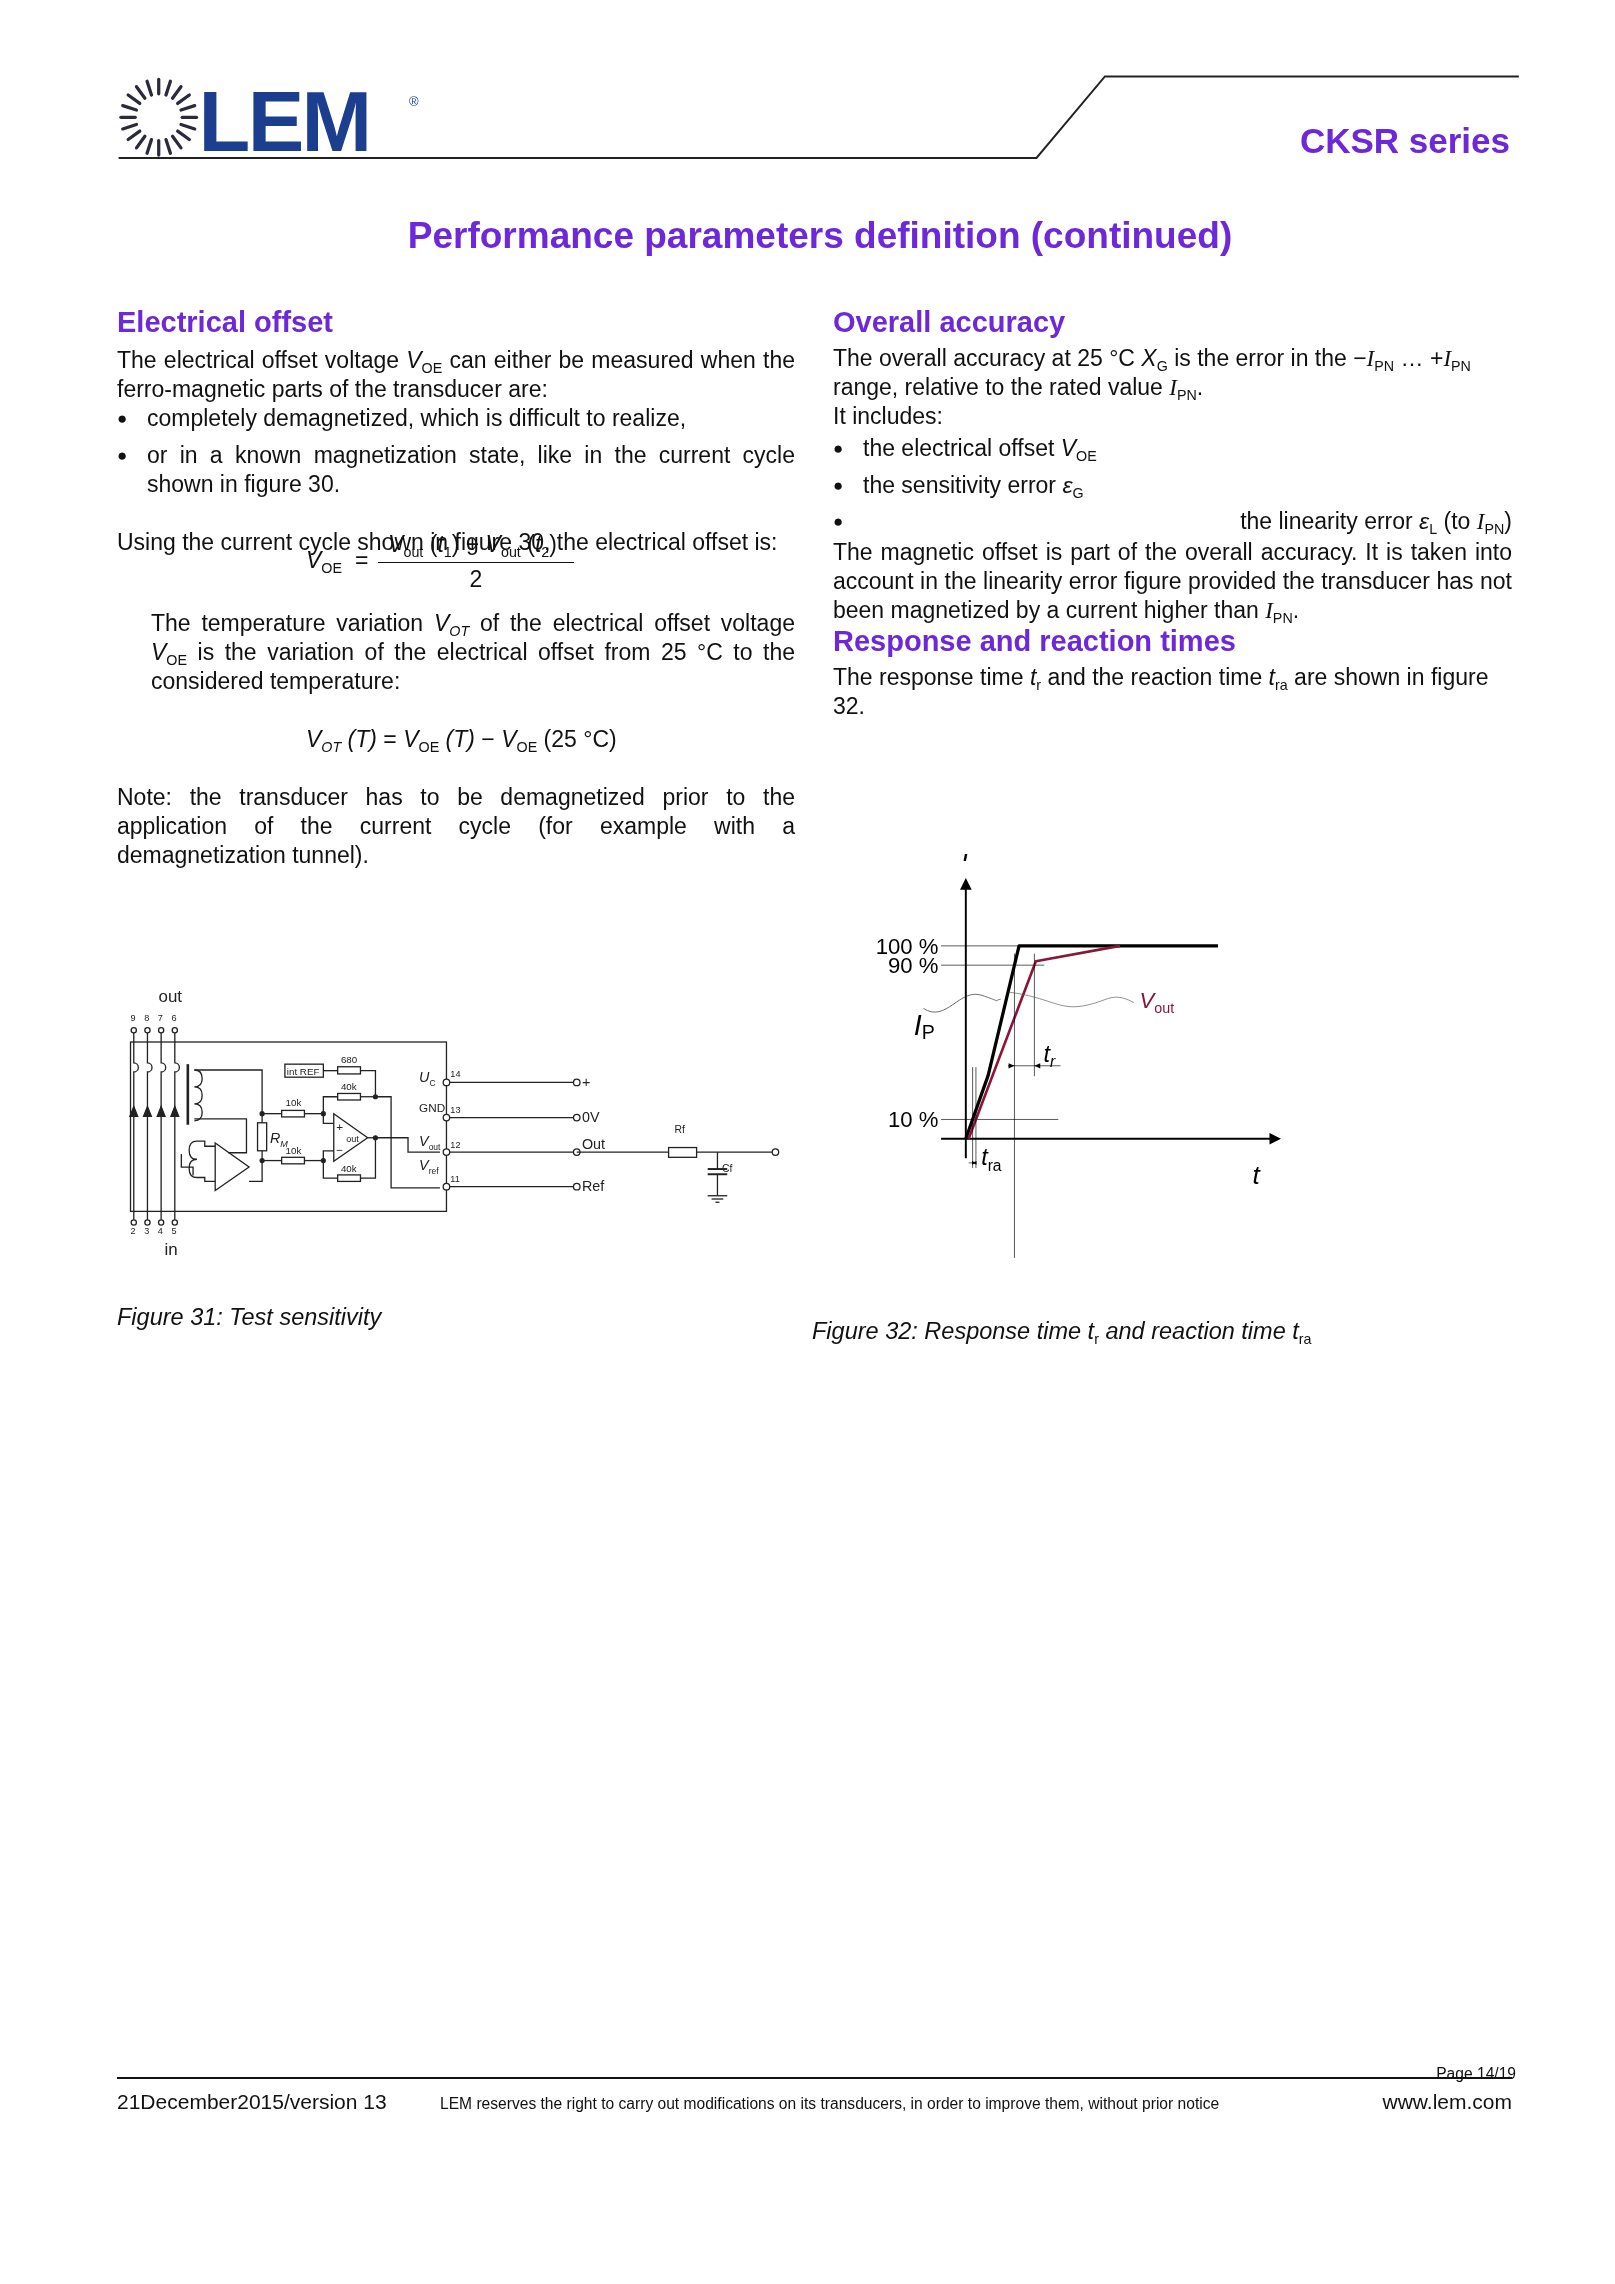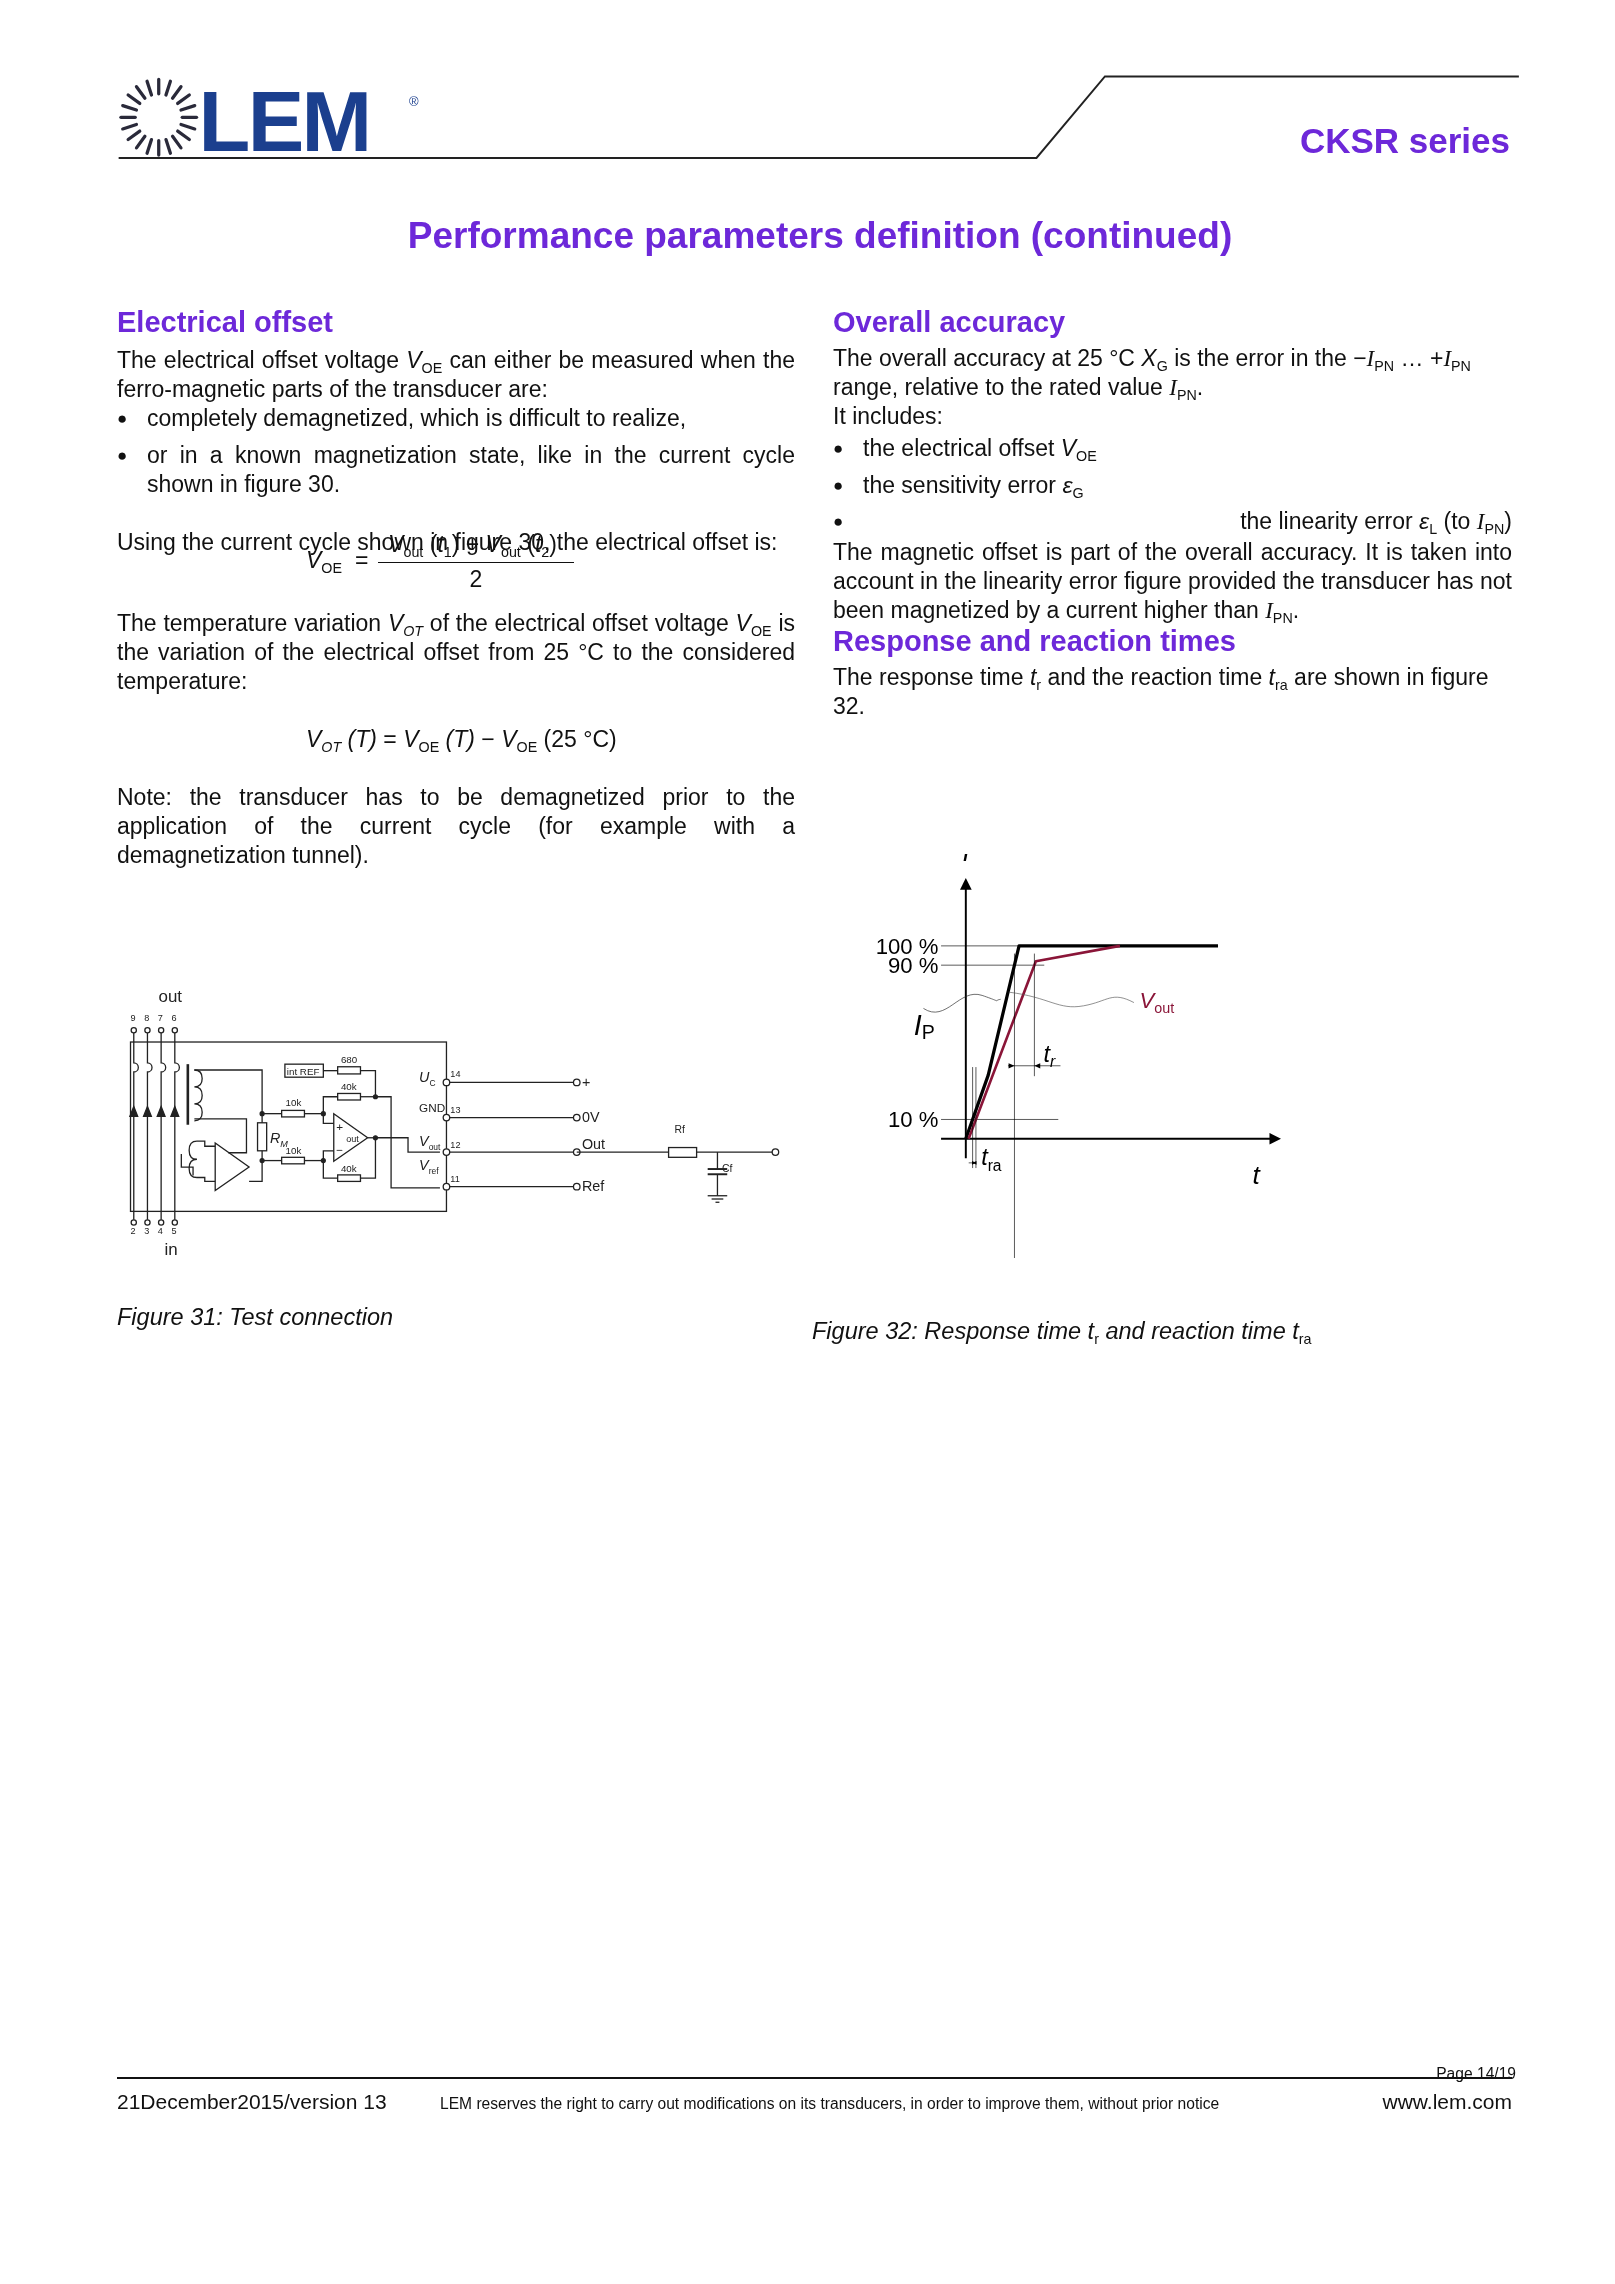--- a/index.html
+++ b/index.html
@@ -73,21 +73,21 @@
       <span class="it">V</span><sub>OE</sub>
       <span style="margin-left:6.5px;">=</span>
     </div>
     <div class="abs p" style="left:261px;top:-1.3px;width:189px;text-align:center;">
       <span class="it">V</span><sub>out</sub> (<span class="it">t</span><sub>1</sub>) <span>+</span> <span class="it">V</span><sub>out</sub> (<span class="it">t</span><sub>2</sub>)
     </div>
     <div class="abs" style="left:261px;top:31px;width:196px;height:1.3px;background:#111;"></div>
     <div class="abs p" style="left:261px;top:34px;width:196px;text-align:center;">2</div>
   </div>
 
-  <div class="p just" style="margin-top:19.6px;">
+  <div class="p just" style="margin-top:19.6px;margin-left:34px;">
     <span>The temperature variation </span><span class="it">V</span><sub class="it">OT</sub><span> of the electrical offset voltage </span><span class="it">V</span><sub>OE</sub><span> is the variation of the electrical offset from 25 °C to the considered temperature:</span>
   </div>
 
   <div class="p" style="margin-top:29px;padding-left:189px;">
     <span class="it">V</span><sub class="it">OT</sub> <span class="it">(T)</span> <span>=</span> <span class="it">V</span><sub>OE</sub> <span class="it">(T)</span> <span>−</span> <span class="it">V</span><sub>OE</sub> <span>(25 °C)</span>
   </div>
 
   <div class="p just" style="margin-top:29px;">Note: the transducer has to be demagnetized prior to the application of the current cycle (for example with a demagnetization tunnel).</div>
 </div>
 
@@ -298,21 +298,21 @@
       <polygon points="152.42424242424244,474 158.42424242424244,471 158.42424242424244,477" fill="#000"></polygon>
       <polygon points="157.51739130434783,474 151.51739130434783,471 151.51739130434783,477" fill="#000"></polygon>
       <text x="165.51739130434783" y="478" font-size="36" font-style="italic">t<tspan dy="8" font-size="24" font-style="normal">ra</tspan></text>
       <path d="M77 237 C 112 260, 132 205, 167 217 S 182 225, 195.46119402985073 223" fill="none" stroke="#222" stroke-width="1"></path>
       <text x="62" y="278" font-size="44" font-style="italic" font-family="Liberation Serif, serif">I<tspan dy="6" font-size="30" font-style="normal" font-family="Liberation Sans, sans-serif">P</tspan></text>
       <path d="M207.99565217391304 212 C 271 220, 283.9 240, 322.6 233 S 365.6 210, 400 228" fill="none" stroke="#555" stroke-width="1"></path>
       <text x="408.6" y="236" font-size="34" font-style="italic" fill="#8a1538">V<tspan dy="8" font-size="22" font-style="normal">out</tspan></text>
     </g>
 </svg>
 
-<div class="abs fig-cap" style="left:117px;top:1304px;">Figure 31: Test connection</div>
+<div class="abs fig-cap" style="left:117px;top:1304px;">Figure 31: Test sensitivity</div>
 <div class="abs fig-cap" style="left:812px;top:1284px;margin-top:34px;">
   <span>Figure 32: Response time </span><span>t</span><sub>r</sub><span> and reaction time </span><span>t</span><sub>ra</sub>
 </div>
 
 <div class="abs" style="right:100px;top:2065px;font-size:15.6px;">Page 14/19</div>
 <div class="abs" style="left:117px;top:2077px;width:1395px;height:2px;background:#111;"></div>
 <div class="abs" style="left:117px;top:2090px;font-size:21px;">21December2015/version 13</div>
 <div class="abs footer-small" style="left:440px;top:2095px;">LEM reserves the right to carry out modifications on its transducers, in order to improve them, without prior notice</div>
 <div class="abs" style="right:104px;top:2090px;font-size:21px;">www.lem.com</div>
 

